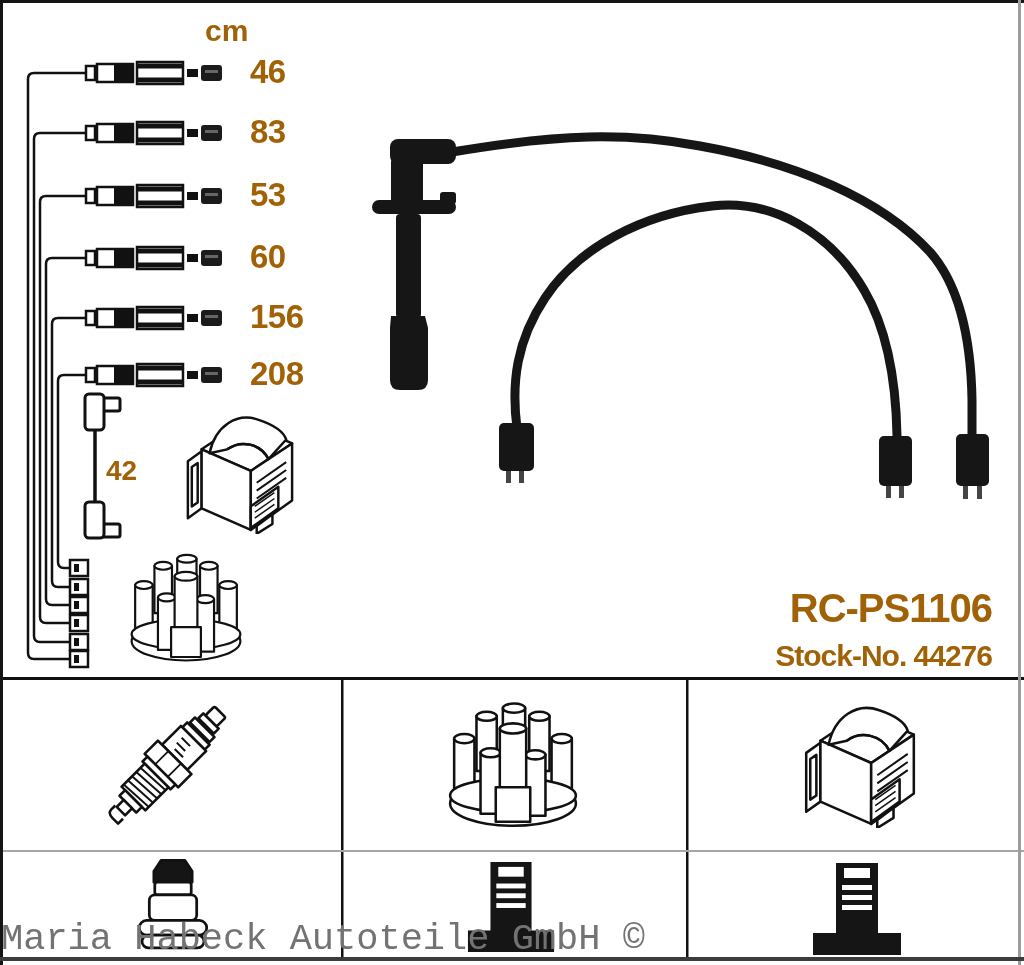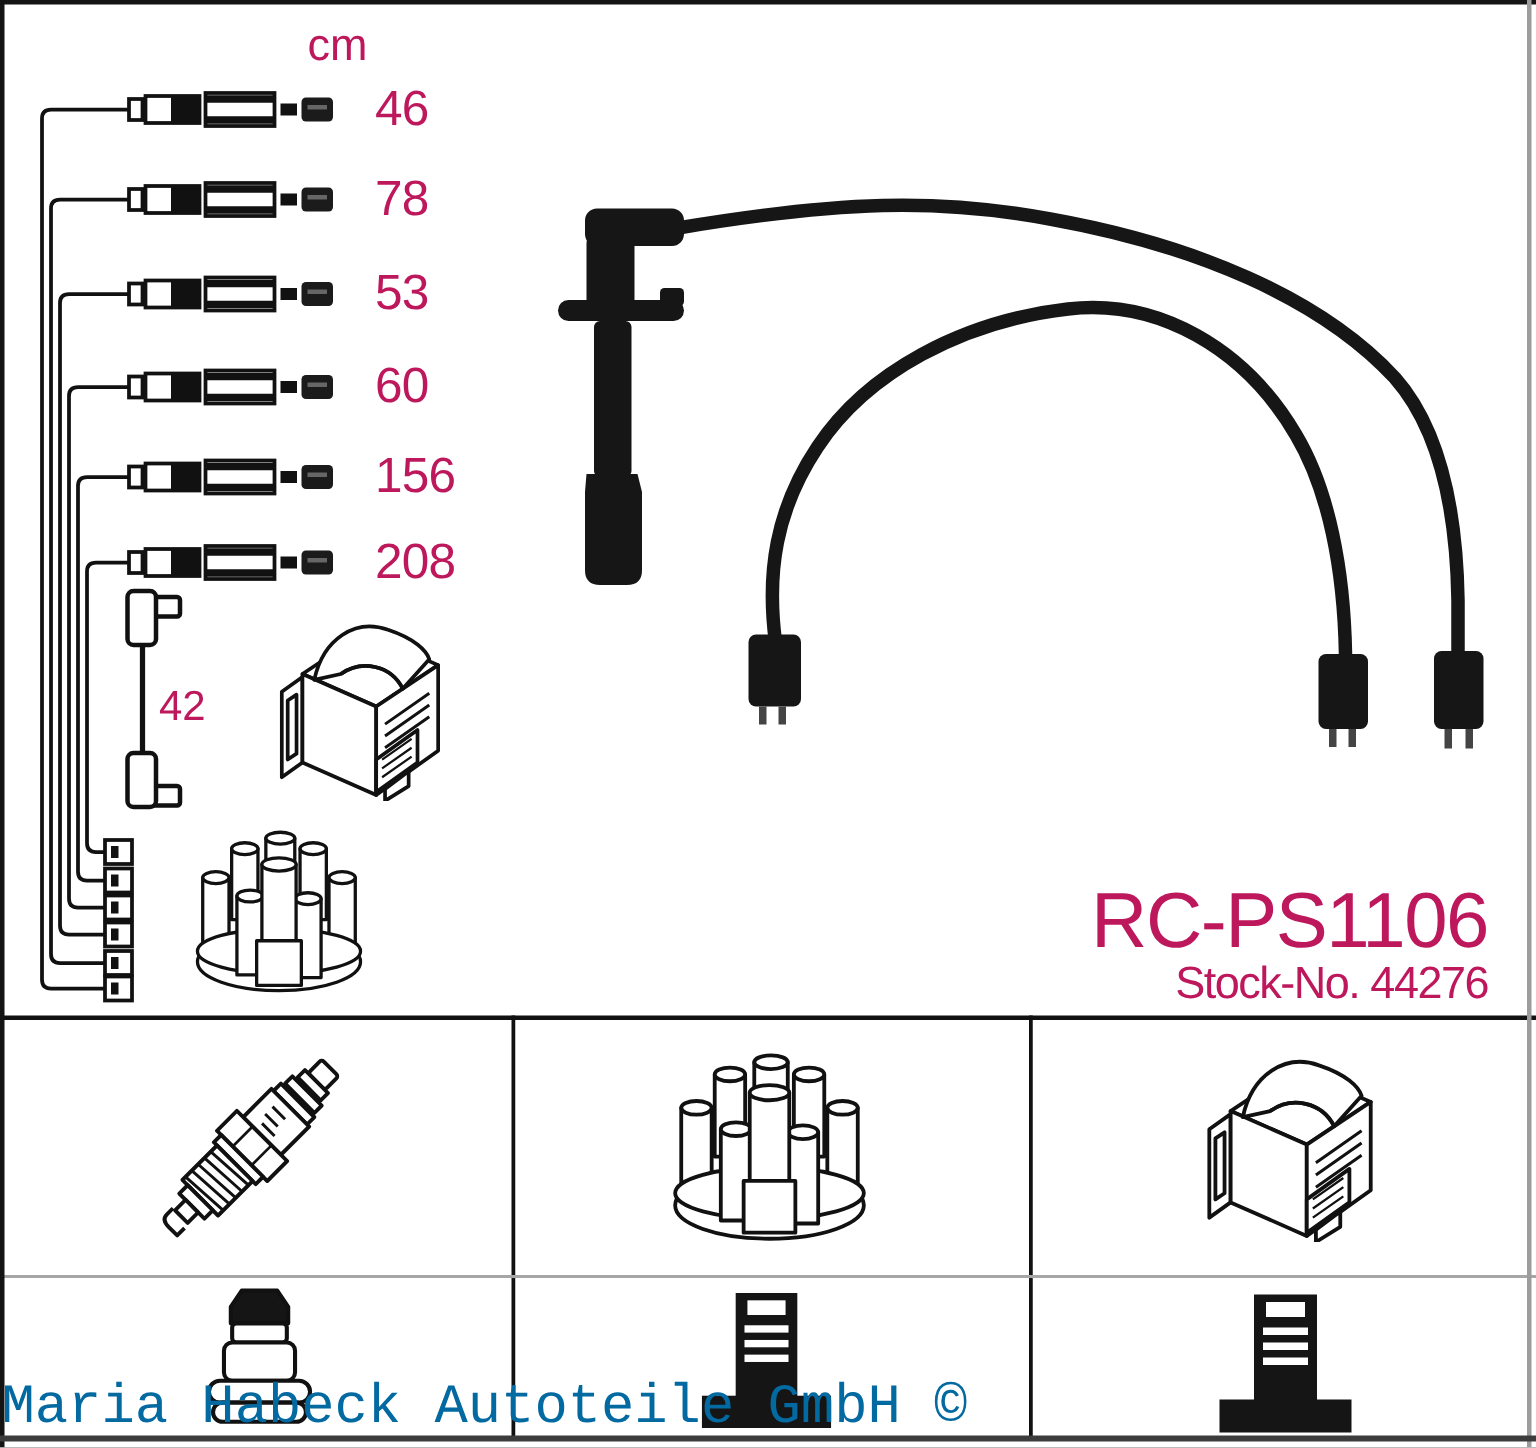--- a/index.html
+++ b/index.html
@@ -1,27 +1,27 @@
 <!DOCTYPE html>
 <html><head>
 <meta charset="utf-8">
 <style>
   html,body{margin:0;padding:0;background:#888;}
   #canvas{position:relative;width:1024px;height:965px;background:#fff;overflow:hidden;
           font-family:"Liberation Sans",sans-serif;color:#000;}
   .abs{position:absolute;}
   .frame-line{position:absolute;pointer-events:none;}
-  .lbl{position:absolute;font-weight:400;color:#be185d;line-height:1;white-space:pre;}
+  .lbl{position:absolute;font-weight:700;color:#a16207;line-height:1;white-space:pre;}
   .len{font-size:33px;left:206px;letter-spacing:-0.5px;margin-left:44px;}
   .unit{font-size:30px;left:205px;top:16px;}
   .partblock{position:absolute;left:600px;width:392px;text-align:right;}
-  .part-no{font-size:52px;letter-spacing:-1px;top:588px;}
+  .part-no{font-size:40px;letter-spacing:-1px;top:588px;}
   .stock-no{font-size:30px;letter-spacing:-1px;top:641px;}
   .watermark{position:absolute;left:1px;top:921px;font-family:"Liberation Mono",monospace;
-             font-size:37px;font-weight:400;color:#0369a1;line-height:1;white-space:pre;}
+             font-size:37px;font-weight:400;color:#737373;line-height:1;white-space:pre;}
   .cell{position:absolute;background:transparent;}
   svg{display:block;}
 </style>
 </head>
 <body>
 
 <div id="canvas">
 
   <svg class="abs" style="left:0;top:0;" width="1024" height="965" viewBox="0 0 1024 965">
     <defs>
@@ -210,21 +210,21 @@
 
   <div class="cell" style="left:2px;top:681px;width:339px;height:169px;"></div>
   <div class="cell" style="left:344px;top:681px;width:342px;height:169px;"></div>
   <div class="cell" style="left:689px;top:681px;width:329px;height:169px;"></div>
   <div class="cell" style="left:2px;top:852px;width:339px;height:106px;"></div>
   <div class="cell" style="left:344px;top:852px;width:342px;height:106px;"></div>
   <div class="cell" style="left:689px;top:852px;width:329px;height:106px;"></div>
 
   <div class="lbl unit">cm</div>
   <div class="lbl len" style="top:55px;">46</div>
-  <div class="lbl len" style="top:115px;">78</div>
+  <div class="lbl len" style="top:115px;">83</div>
   <div class="lbl len" style="top:178px;">53</div>
   <div class="lbl len" style="top:240px;">60</div>
   <div class="lbl len" style="top:300px;">156</div>
   <div class="lbl len" style="top:357px;">208</div>
   <div class="lbl" style="left:106px;top:457px;font-size:28px;">42</div>
 
   <div class="lbl partblock part-no">RC-PS1106</div>
   <div class="lbl partblock stock-no">Stock-No. 44276</div>
 
   <div class="watermark">Maria Habeck Autoteile GmbH ©</div>

